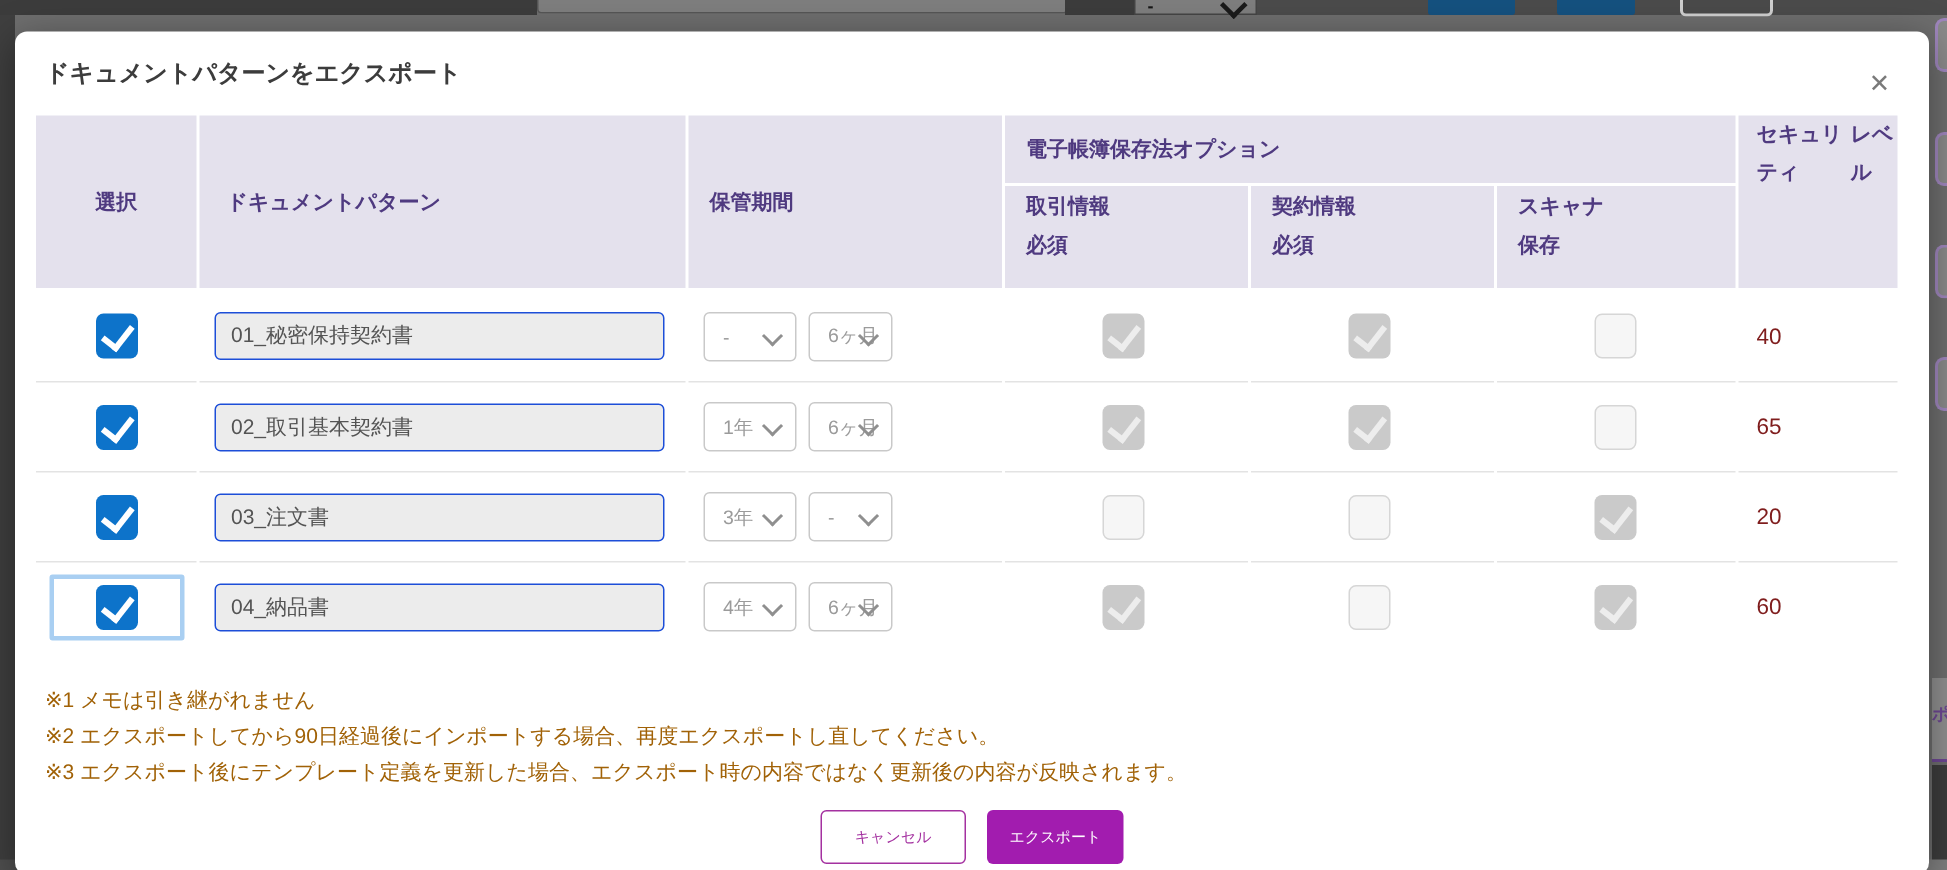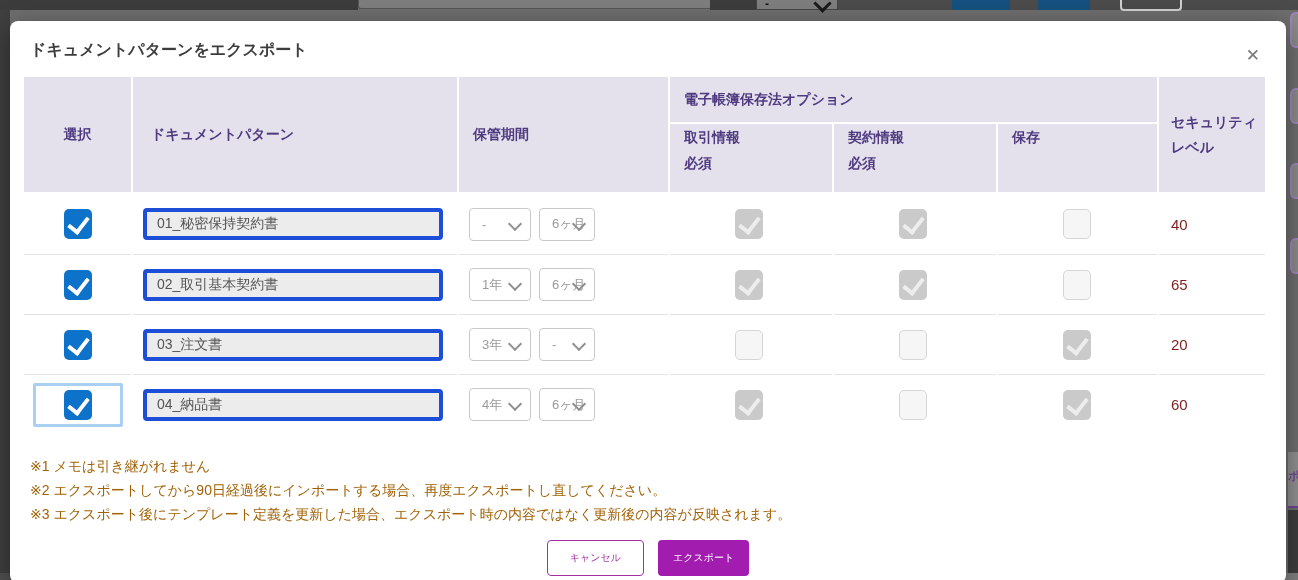--- a/index.html
+++ b/index.html
@@ -41,21 +41,21 @@
   
   .cols{display:grid;grid-template-columns:107px 324px 209px 162px 162px 159px 106px;column-gap:2px;}
   .thead{margin-top:16px;grid-template-rows:45px 68px;row-gap:2px;display:grid;
          grid-template-columns:107px 324px 209px 162px 162px 159px 106px;gap:2px;}
   .th{background:#e4e1ed;color:#4f3a80;font-weight:700;font-size:14px;box-sizing:border-box;}
   .th-select{grid-column:1;grid-row:1/3;display:flex;align-items:center;justify-content:center;}
   .th-pattern{grid-column:2;grid-row:1/3;display:flex;align-items:center;padding-left:18px;}
   .th-retention{grid-column:3;grid-row:1/3;display:flex;align-items:center;padding-left:14px;}
   .th-group{grid-column:4/7;grid-row:1;display:flex;align-items:center;padding-left:14px;}
   .th-sub{grid-row:2;display:flex;flex-direction:column;justify-content:flex-start;padding-left:14px;line-height:26px;}
-  .th-security{grid-column:7;grid-row:1/3;display:flex;flex-direction:column;justify-content:center;padding-left:12px;line-height:25px;}
+  .th-security{grid-column:7;grid-row:1/3;display:flex;flex-direction:row;justify-content:center;padding-left:12px;line-height:25px;}
 
   .tbody{margin-top:2px;}
   .trow{height:60px;align-items:stretch;}
   .cell{display:flex;align-items:center;box-sizing:border-box;}
   .trow + .trow .cell{border-top:1px solid #e3e3e3;}
   .c-select{justify-content:center;}
   .c-pattern{padding-left:10px;}
   .c-retention{padding-left:10px;gap:8px;}
   .c-opt{padding-left:65px;}
   .c-security{padding-left:12px;font-size:15px;color:#7f1d1d;}
@@ -66,21 +66,21 @@
 
   .cb{display:inline-block;width:28px;height:30px;border-radius:5px;position:relative;box-sizing:border-box;}
   .cb.blue{background:#f2f2f2;border:1px solid #c4c4c4;}
   .cb.blue.on{background:#0d73ca;border:none;}
   .cb.gray{background:#f6f6f6;border:1px solid #d6d6d6;}
   .cb.gray.on{background:#cacaca;border:none;}
   .cb.on::after{content:"";position:absolute;left:8px;top:4px;width:9px;height:16px;
                 border:solid #fff;border-width:0 4px 4px 0;transform:rotate(38deg);}
   .cb.gray.on::after{border-color:#ededed;}
 
-  .pattern-input{width:300px;height:32px;background:#ececec;border:4px solid #1d4ed8;border-radius:4px;
+  .pattern-input{width:300px;height:32px;background:#ececec;border:1px solid #1d4ed8;border-radius:4px;
                  color:#545454;font-size:14px;padding:0 10px;box-sizing:border-box;
                  font-family:"Liberation Sans","DejaVu Sans",sans-serif;}
   .select{position:relative;height:33px;background:#fff;border:1px solid #c9c9c9;border-radius:4px;
           display:flex;align-items:center;padding-left:12px;box-sizing:border-box;
           color:#9b9b9b;font-size:13px;}
   .select.sm{width:62px;}
   .select.md{width:56px;}
   .chev{position:absolute;right:10px;top:10px;width:8px;height:8px;
         border-right:2px solid #8f8f8f;border-bottom:2px solid #8f8f8f;transform:rotate(45deg);}
 
@@ -128,20 +128,21 @@
     <div class="th th-group">電子帳簿保存法オプション</div>
     <div class="th th-sub" style="grid-column:4">
       <span>取引情報</span>
       <span>必須</span>
     </div>
     <div class="th th-sub" style="grid-column:5">
       <span>契約情報</span>
       <span>必須</span>
     </div>
     <div class="th th-sub" style="grid-column:6">
+      <span>スキャナ</span>
       <span>保存</span>
     </div>
     <div class="th th-security">
       <span>セキュリティ</span>
       <span>レベル</span>
     </div>
   </div>
 
   <div class="tbody">
 

